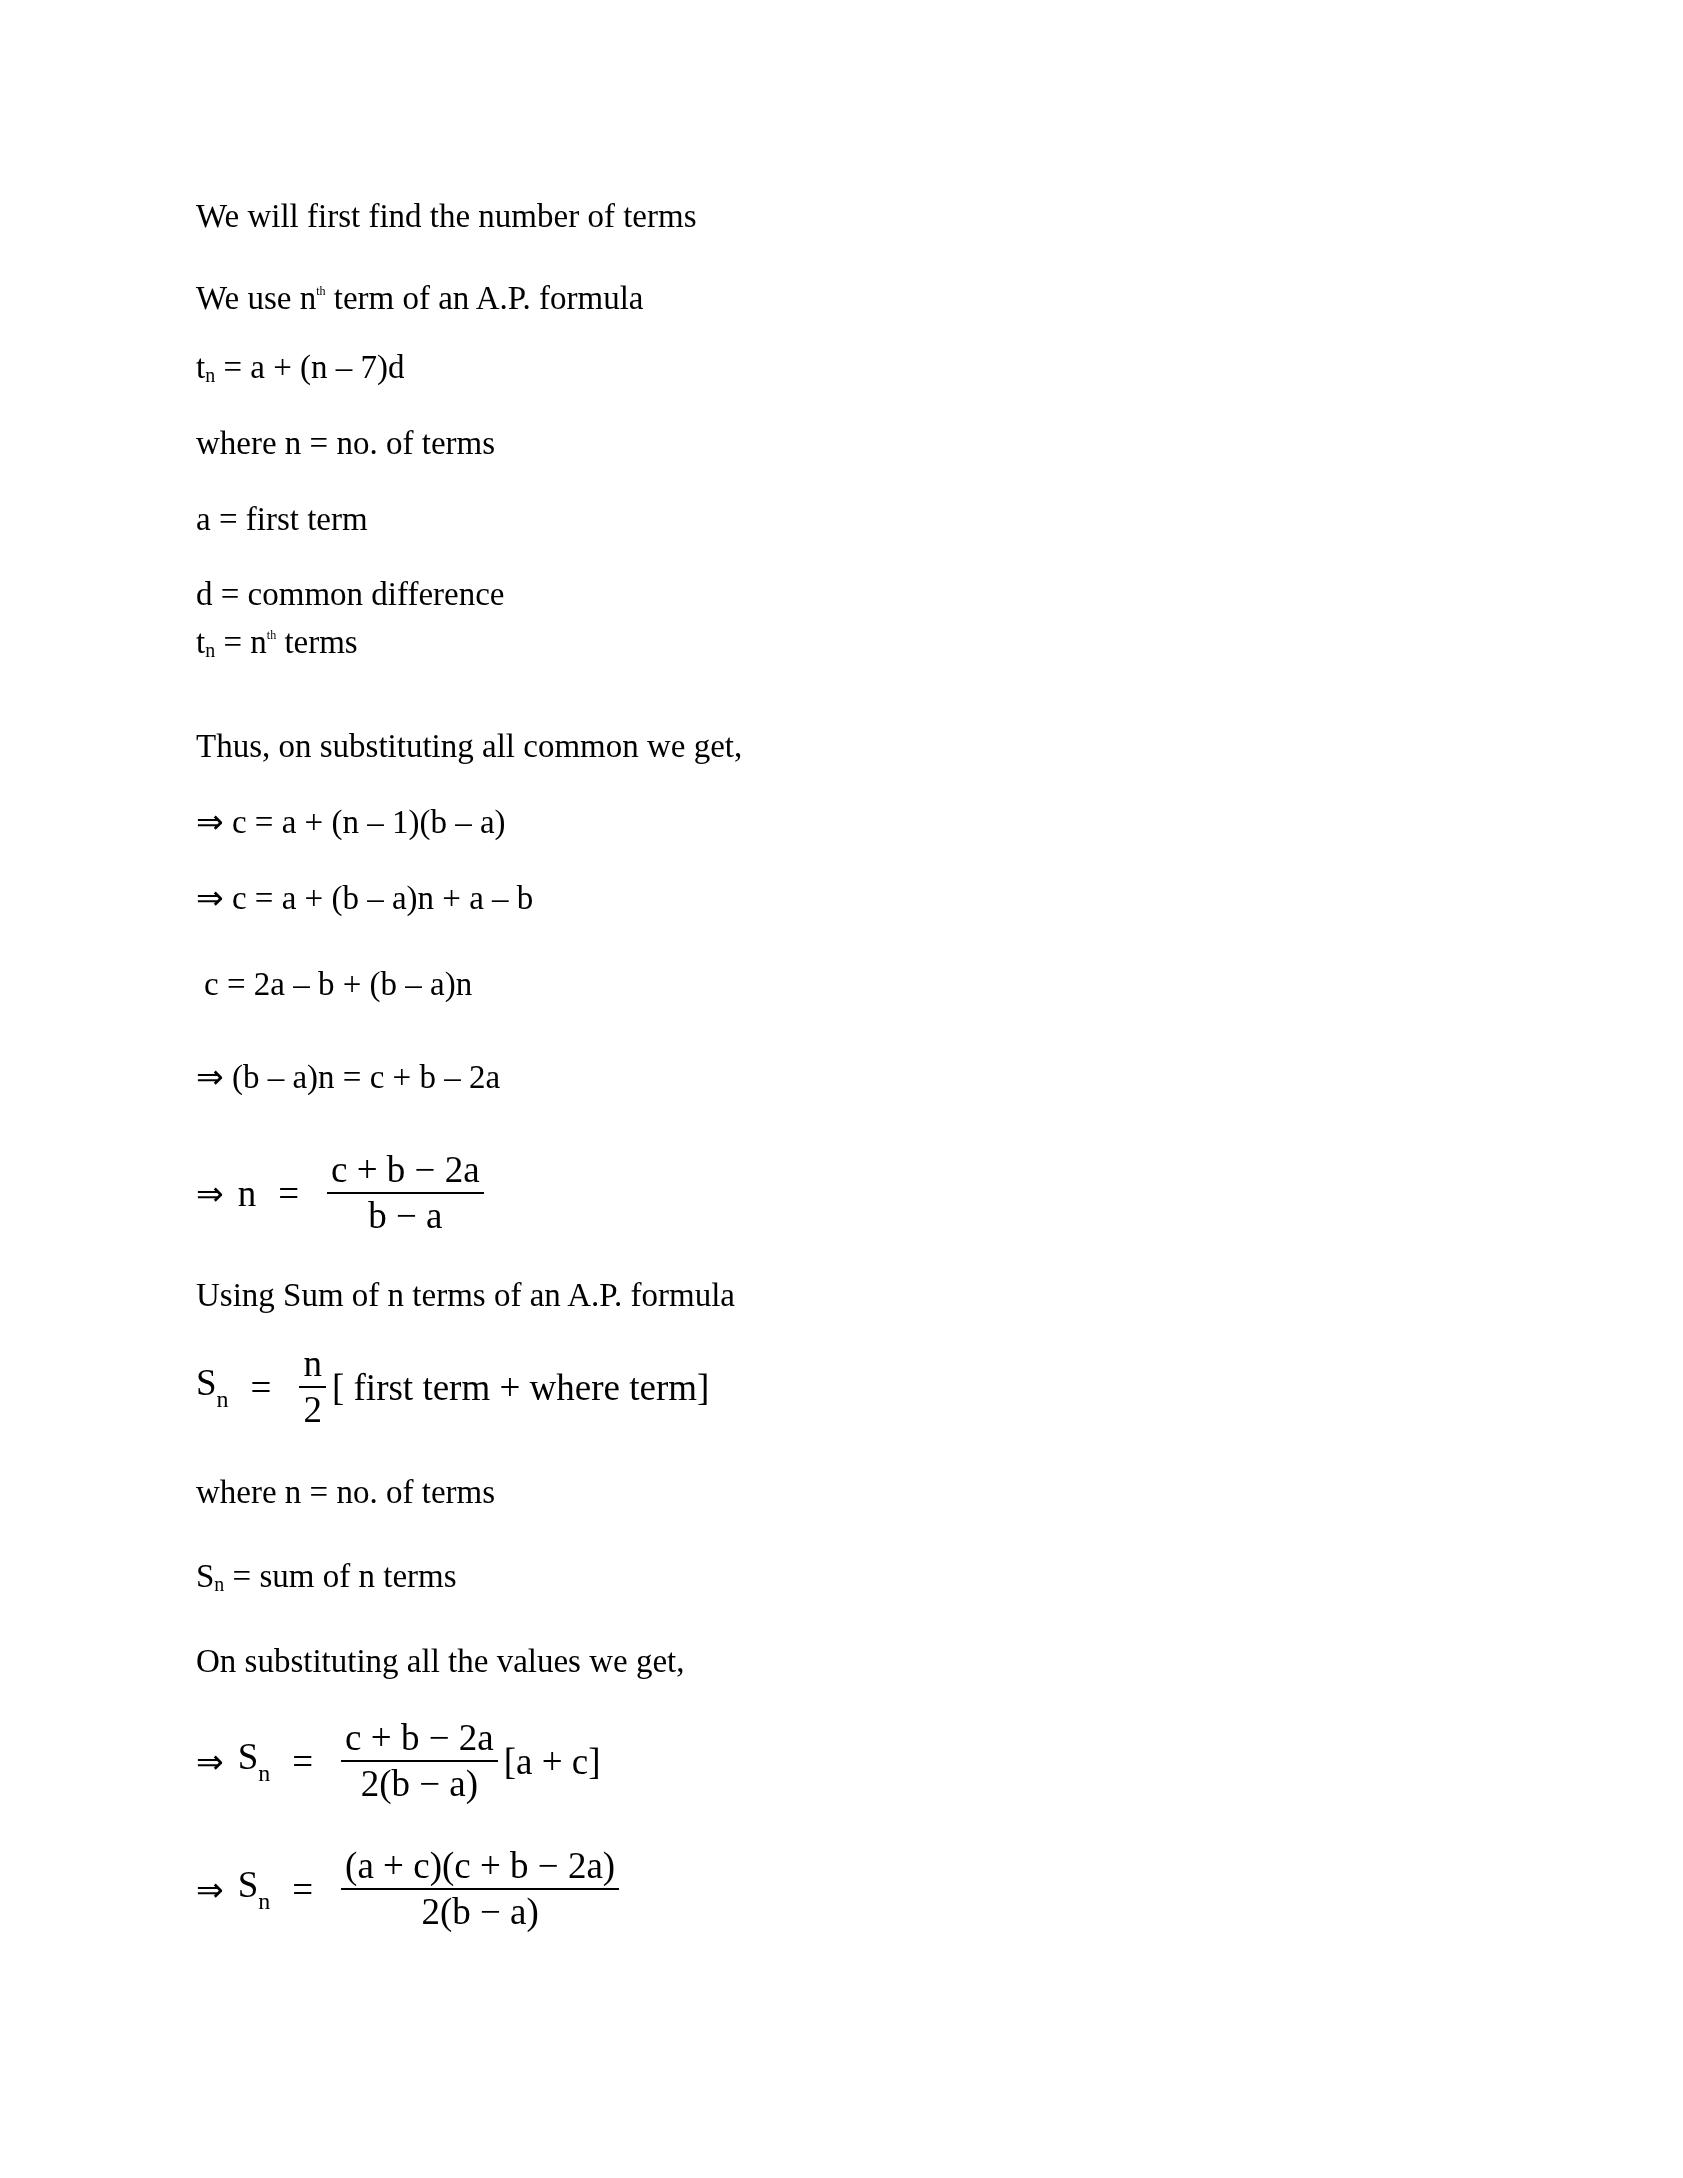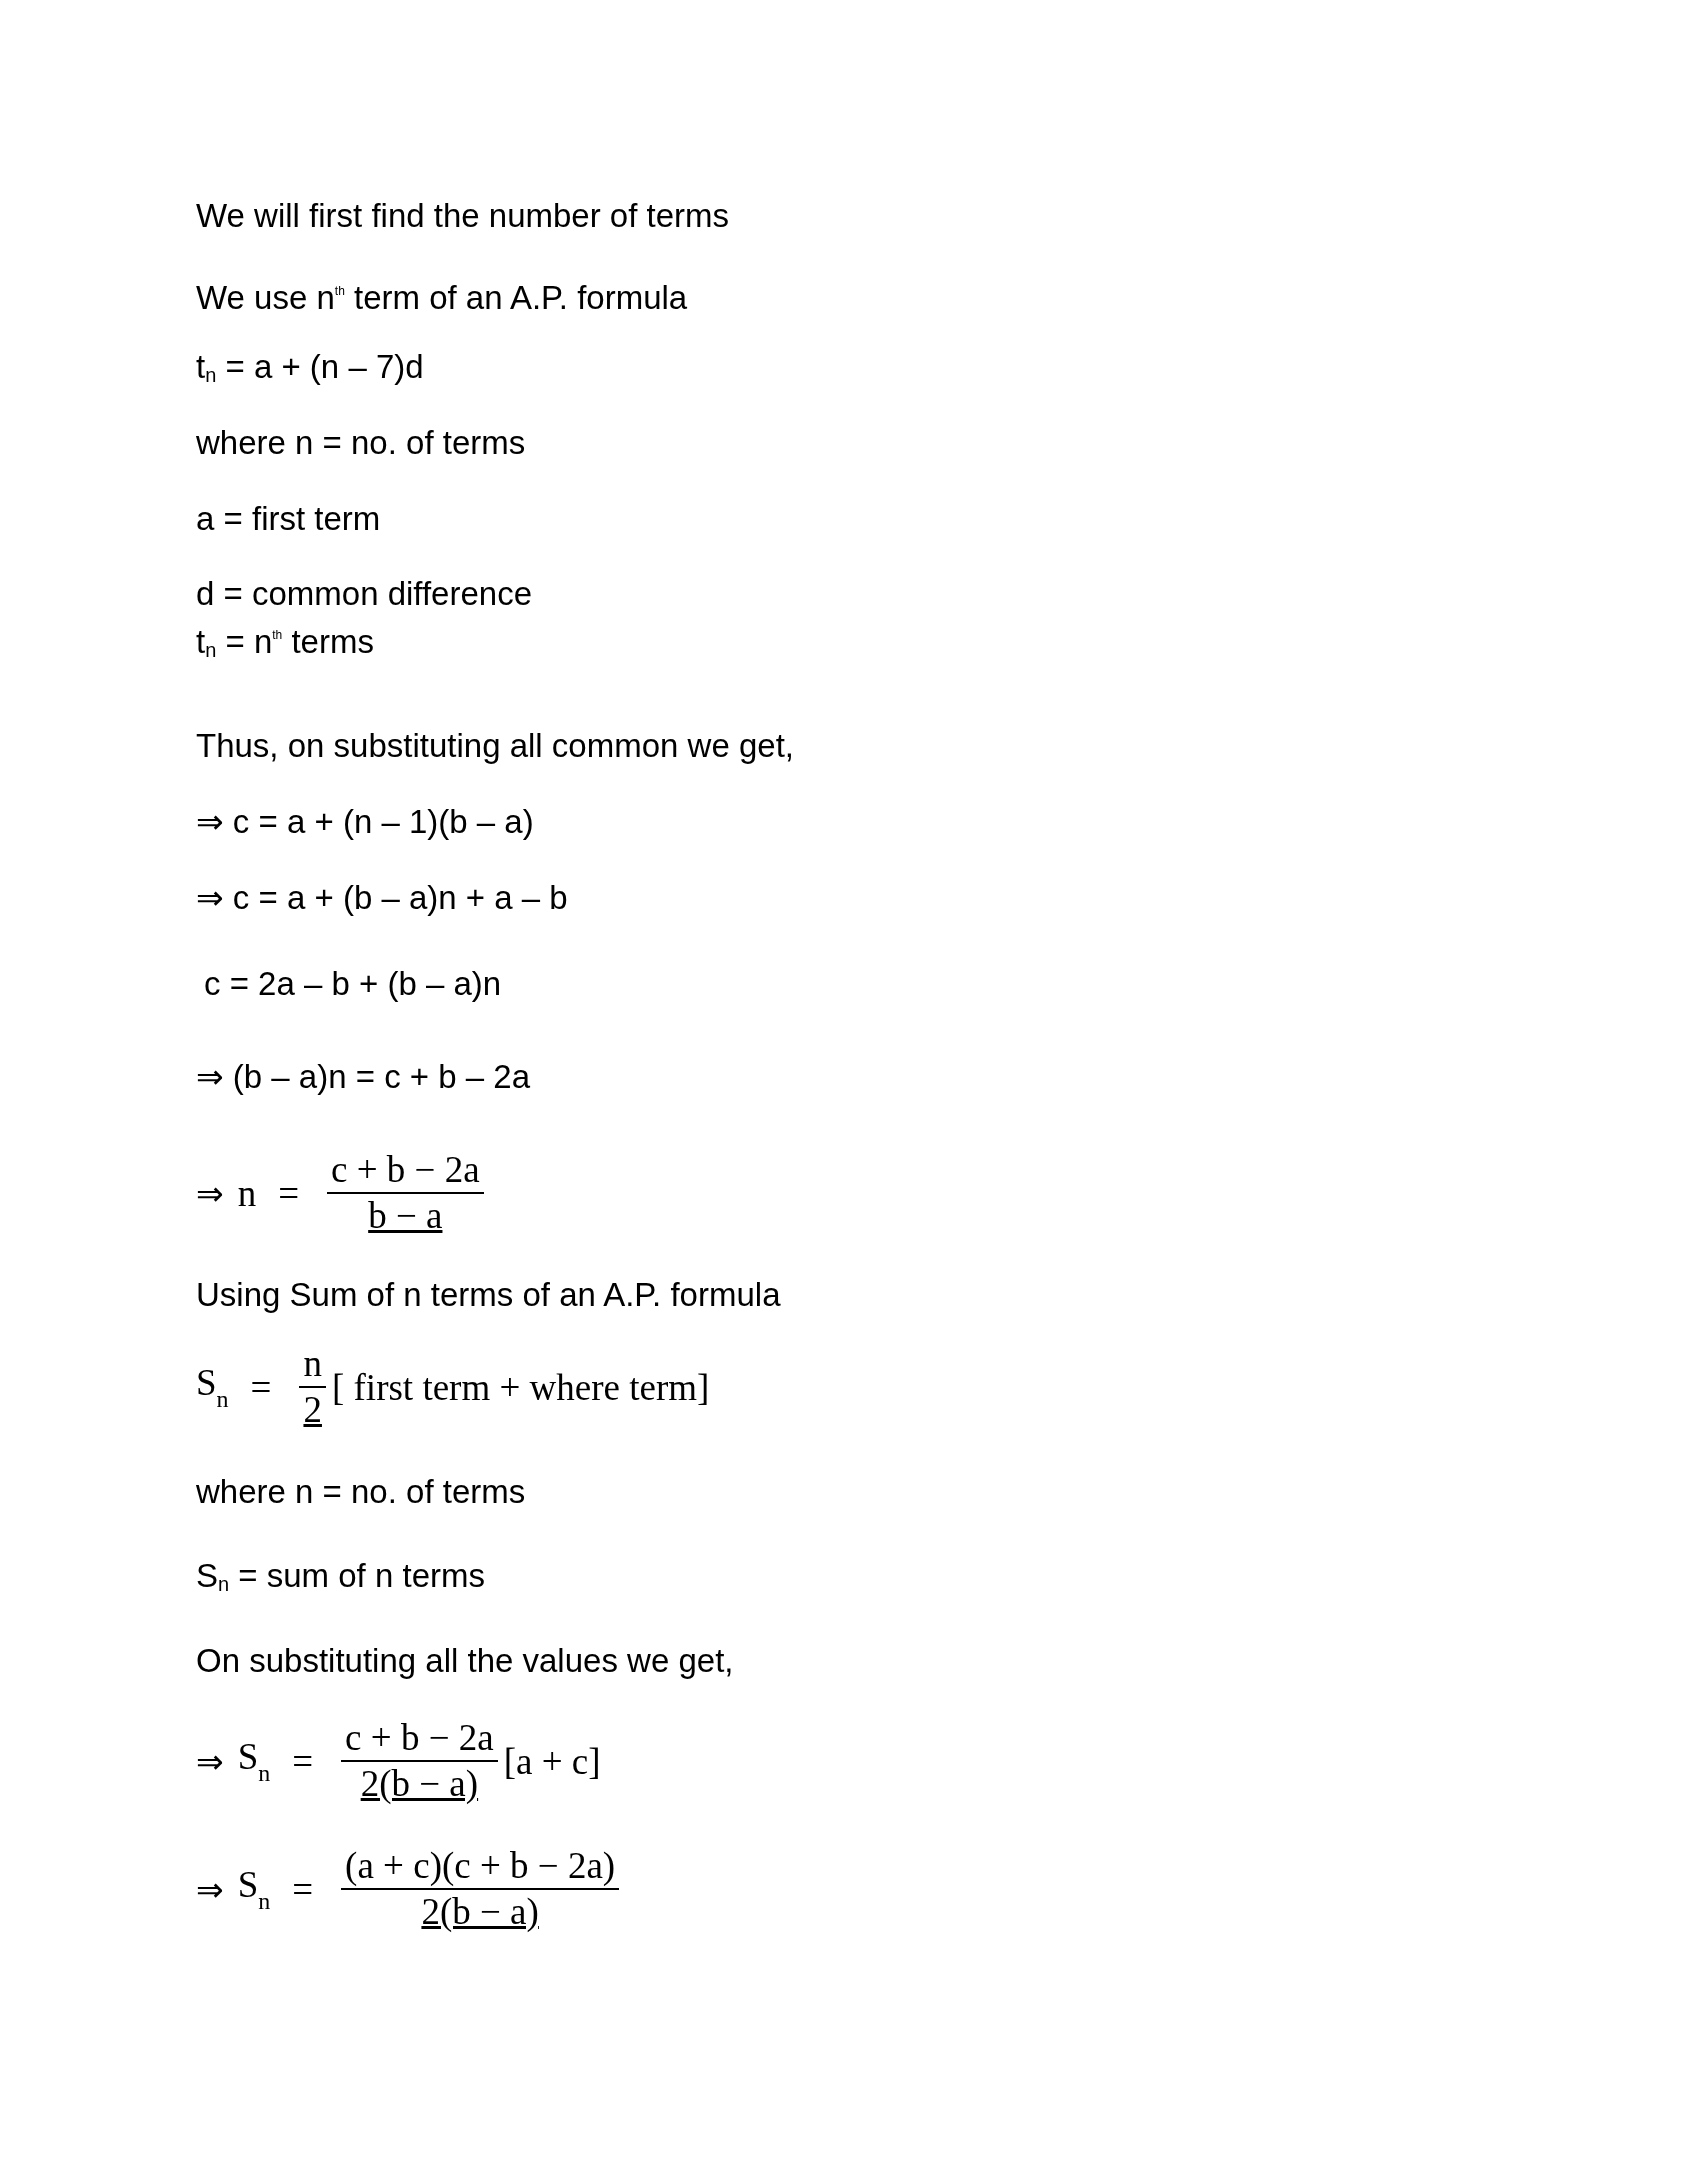--- a/index.html
+++ b/index.html
@@ -1,26 +1,26 @@
 <!DOCTYPE html>
 <html><head>
 <meta charset="utf-8">
 <style>
   html, body { margin: 0; padding: 0; background: #ffffff; }
   body { width: 1683px; height: 2178px; position: relative; overflow: hidden; color: #000; }
   .line { position: absolute; left: 196px; white-space: nowrap;
-          font-family: Liberation Sans, sans-serif; font-size: 33px; line-height: 40px; }
+          font-family: Liberation Serif, serif; font-size: 33px; line-height: 40px; }
   .sup { font-size: 12px; vertical-align: 14px; }
   .sub { font-size: 20px; vertical-align: -4px; }
   .math { position: absolute; left: 196px; white-space: nowrap;
           font-family: "Liberation Serif", serif; font-size: 37px; display: flex; align-items: center; }
   .arrow { font-family: "Liberation Sans", sans-serif; font-size: 33px; margin-right: 14px; }
   .frac { display: inline-flex; flex-direction: column; align-items: flex-end; margin: 0 6px; }
   .frac .num { padding: 0 4px 2px 4px; line-height: 40px; }
-  .frac .den { padding: 2px 4px 0 4px; line-height: 40px; border-top: 2.5px solid #000; align-self: stretch; text-align: center; text-decoration: underline; }
+  .frac .den { padding: 2px 4px 0 4px; line-height: 40px; border-top: 2.5px solid #000; align-self: stretch; text-align: center; }
   .gap { display: inline-block; width: 22px; }
   .msub { font-size: 24px; vertical-align: -12px; }
 </style>
 </head>
 <body>
 
 <div>
 
   <div class="line" style="top:196px">We will first find the number of terms</div>
 

